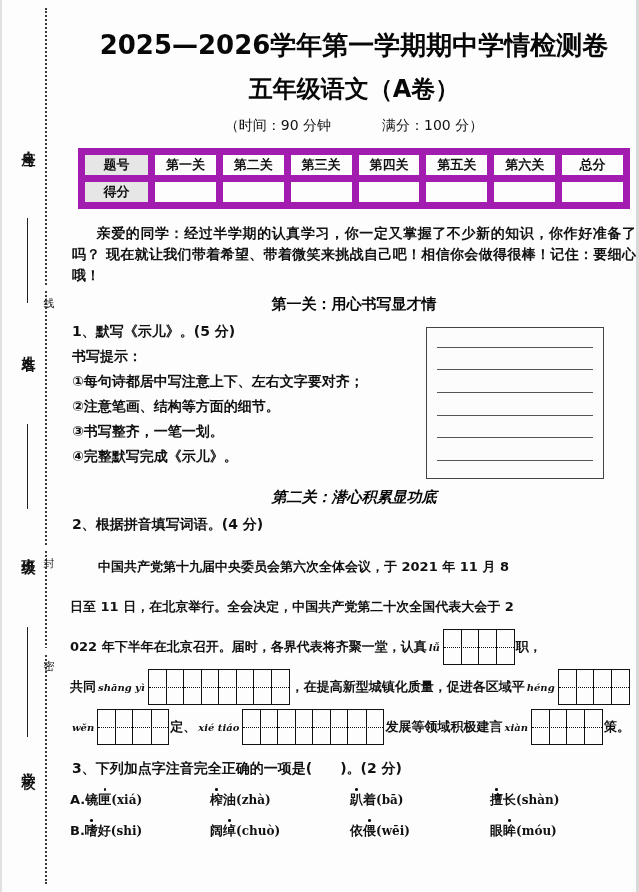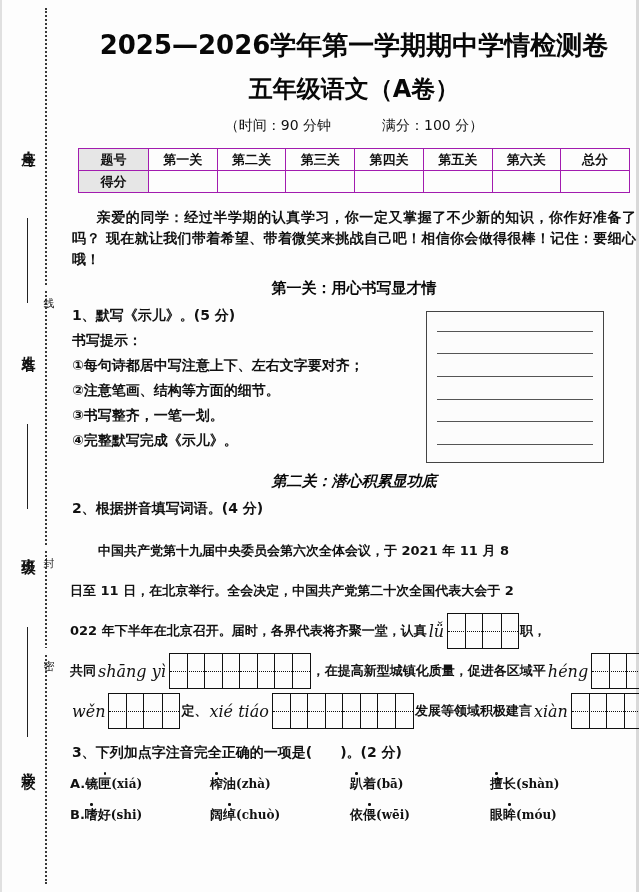--- a/index.html
+++ b/index.html
@@ -108,21 +108,21 @@
   .title-meta .gap { display: inline-block; width: 42px; }
 
   
   table.score {
     border-collapse: collapse;
     margin: 13px 0 0 8px;
     width: 552px;
     table-layout: fixed;
   }
   table.score td {
-    border: 1px solid #a21caf;
+    border: 7px solid #a21caf;
     height: 22px;
     text-align: center;
     vertical-align: middle;
     font-family: "DejaVu Sans", sans-serif;
     font-size: 13px;
     font-weight: bold;
     color: #111;
   }
   table.score td.head-cell {
     background: #e6e6e6;
@@ -199,22 +199,22 @@
     align-items: center;
     height: 38px;
     margin-top: 2px;
     white-space: nowrap;
   }
   .py-row .indent { display:inline-block; width: 28px; }
   .py-text { line-height: 38px; }
   .pinyin {
     font-family: "DejaVu Serif", serif;
     font-style: italic;
-    font-size: 16px;
-    font-weight: normal;
+    font-size: 10px;
+    font-weight: bold;
     padding: 0 2px;
     text-align: right;
   }
 
   
   .tzg {
     display: inline-flex;
     border: 1.4px solid #111;
     height: 36px;
     margin: 0 1px;

